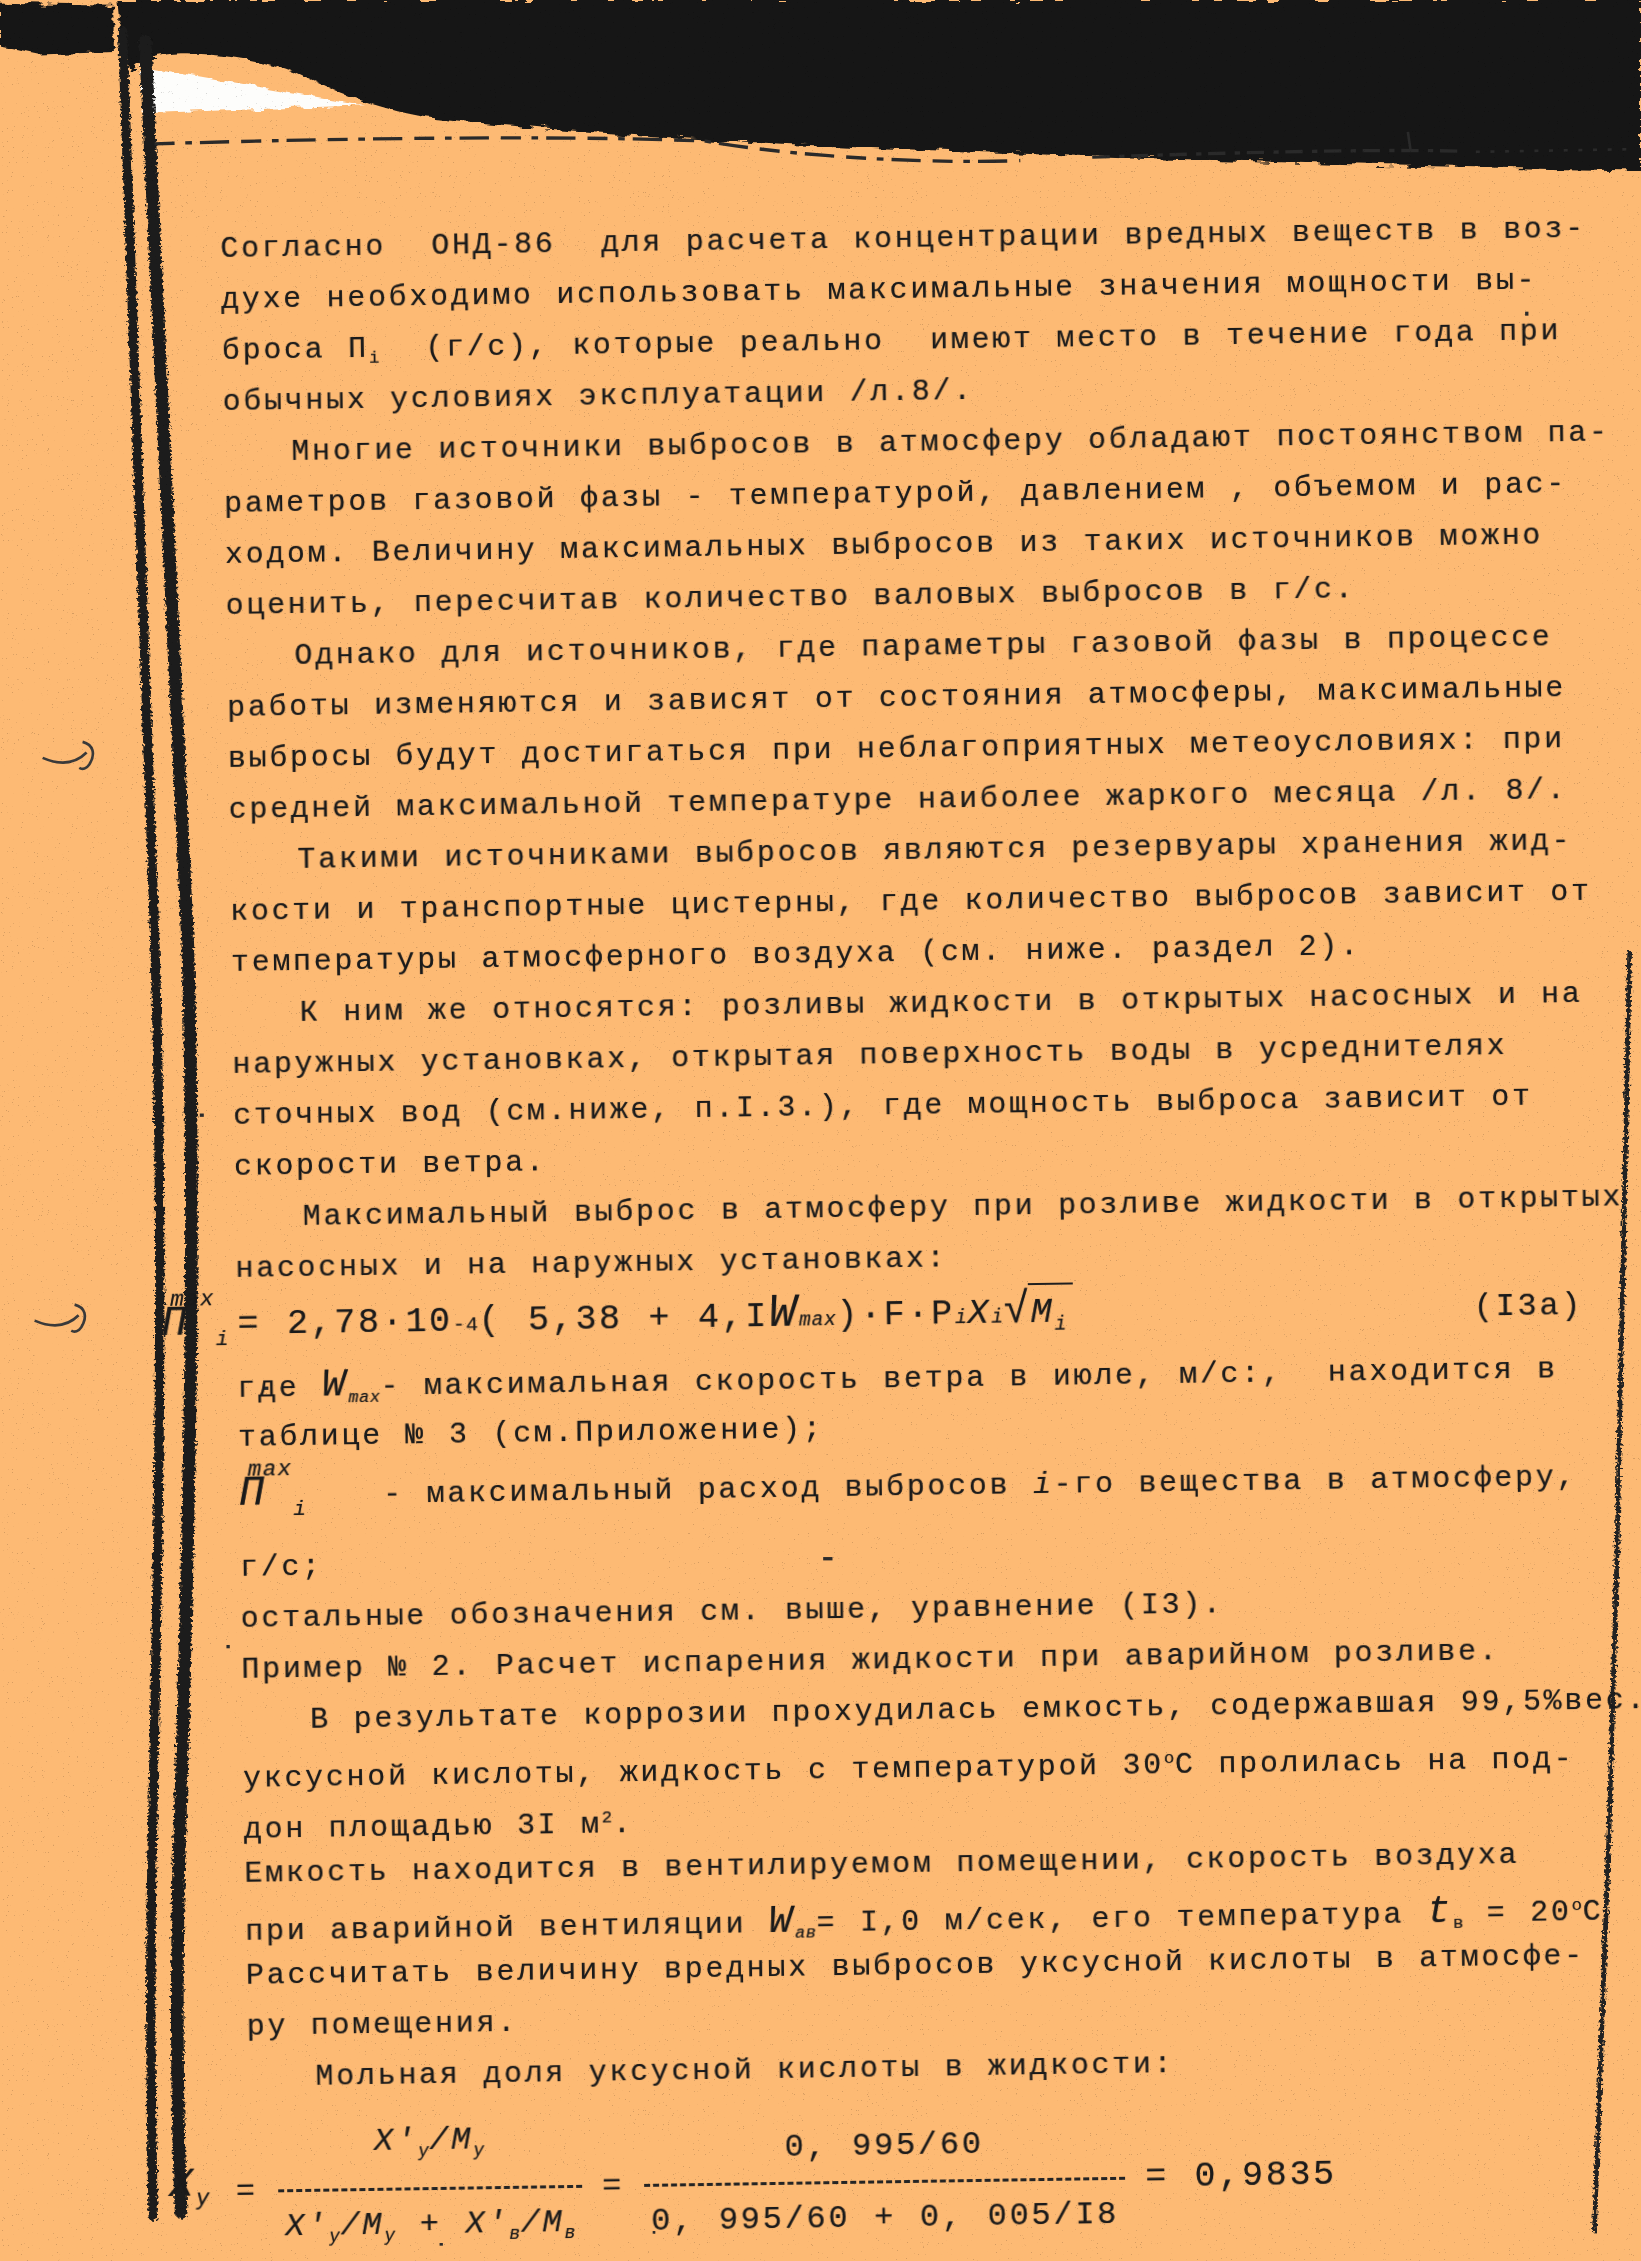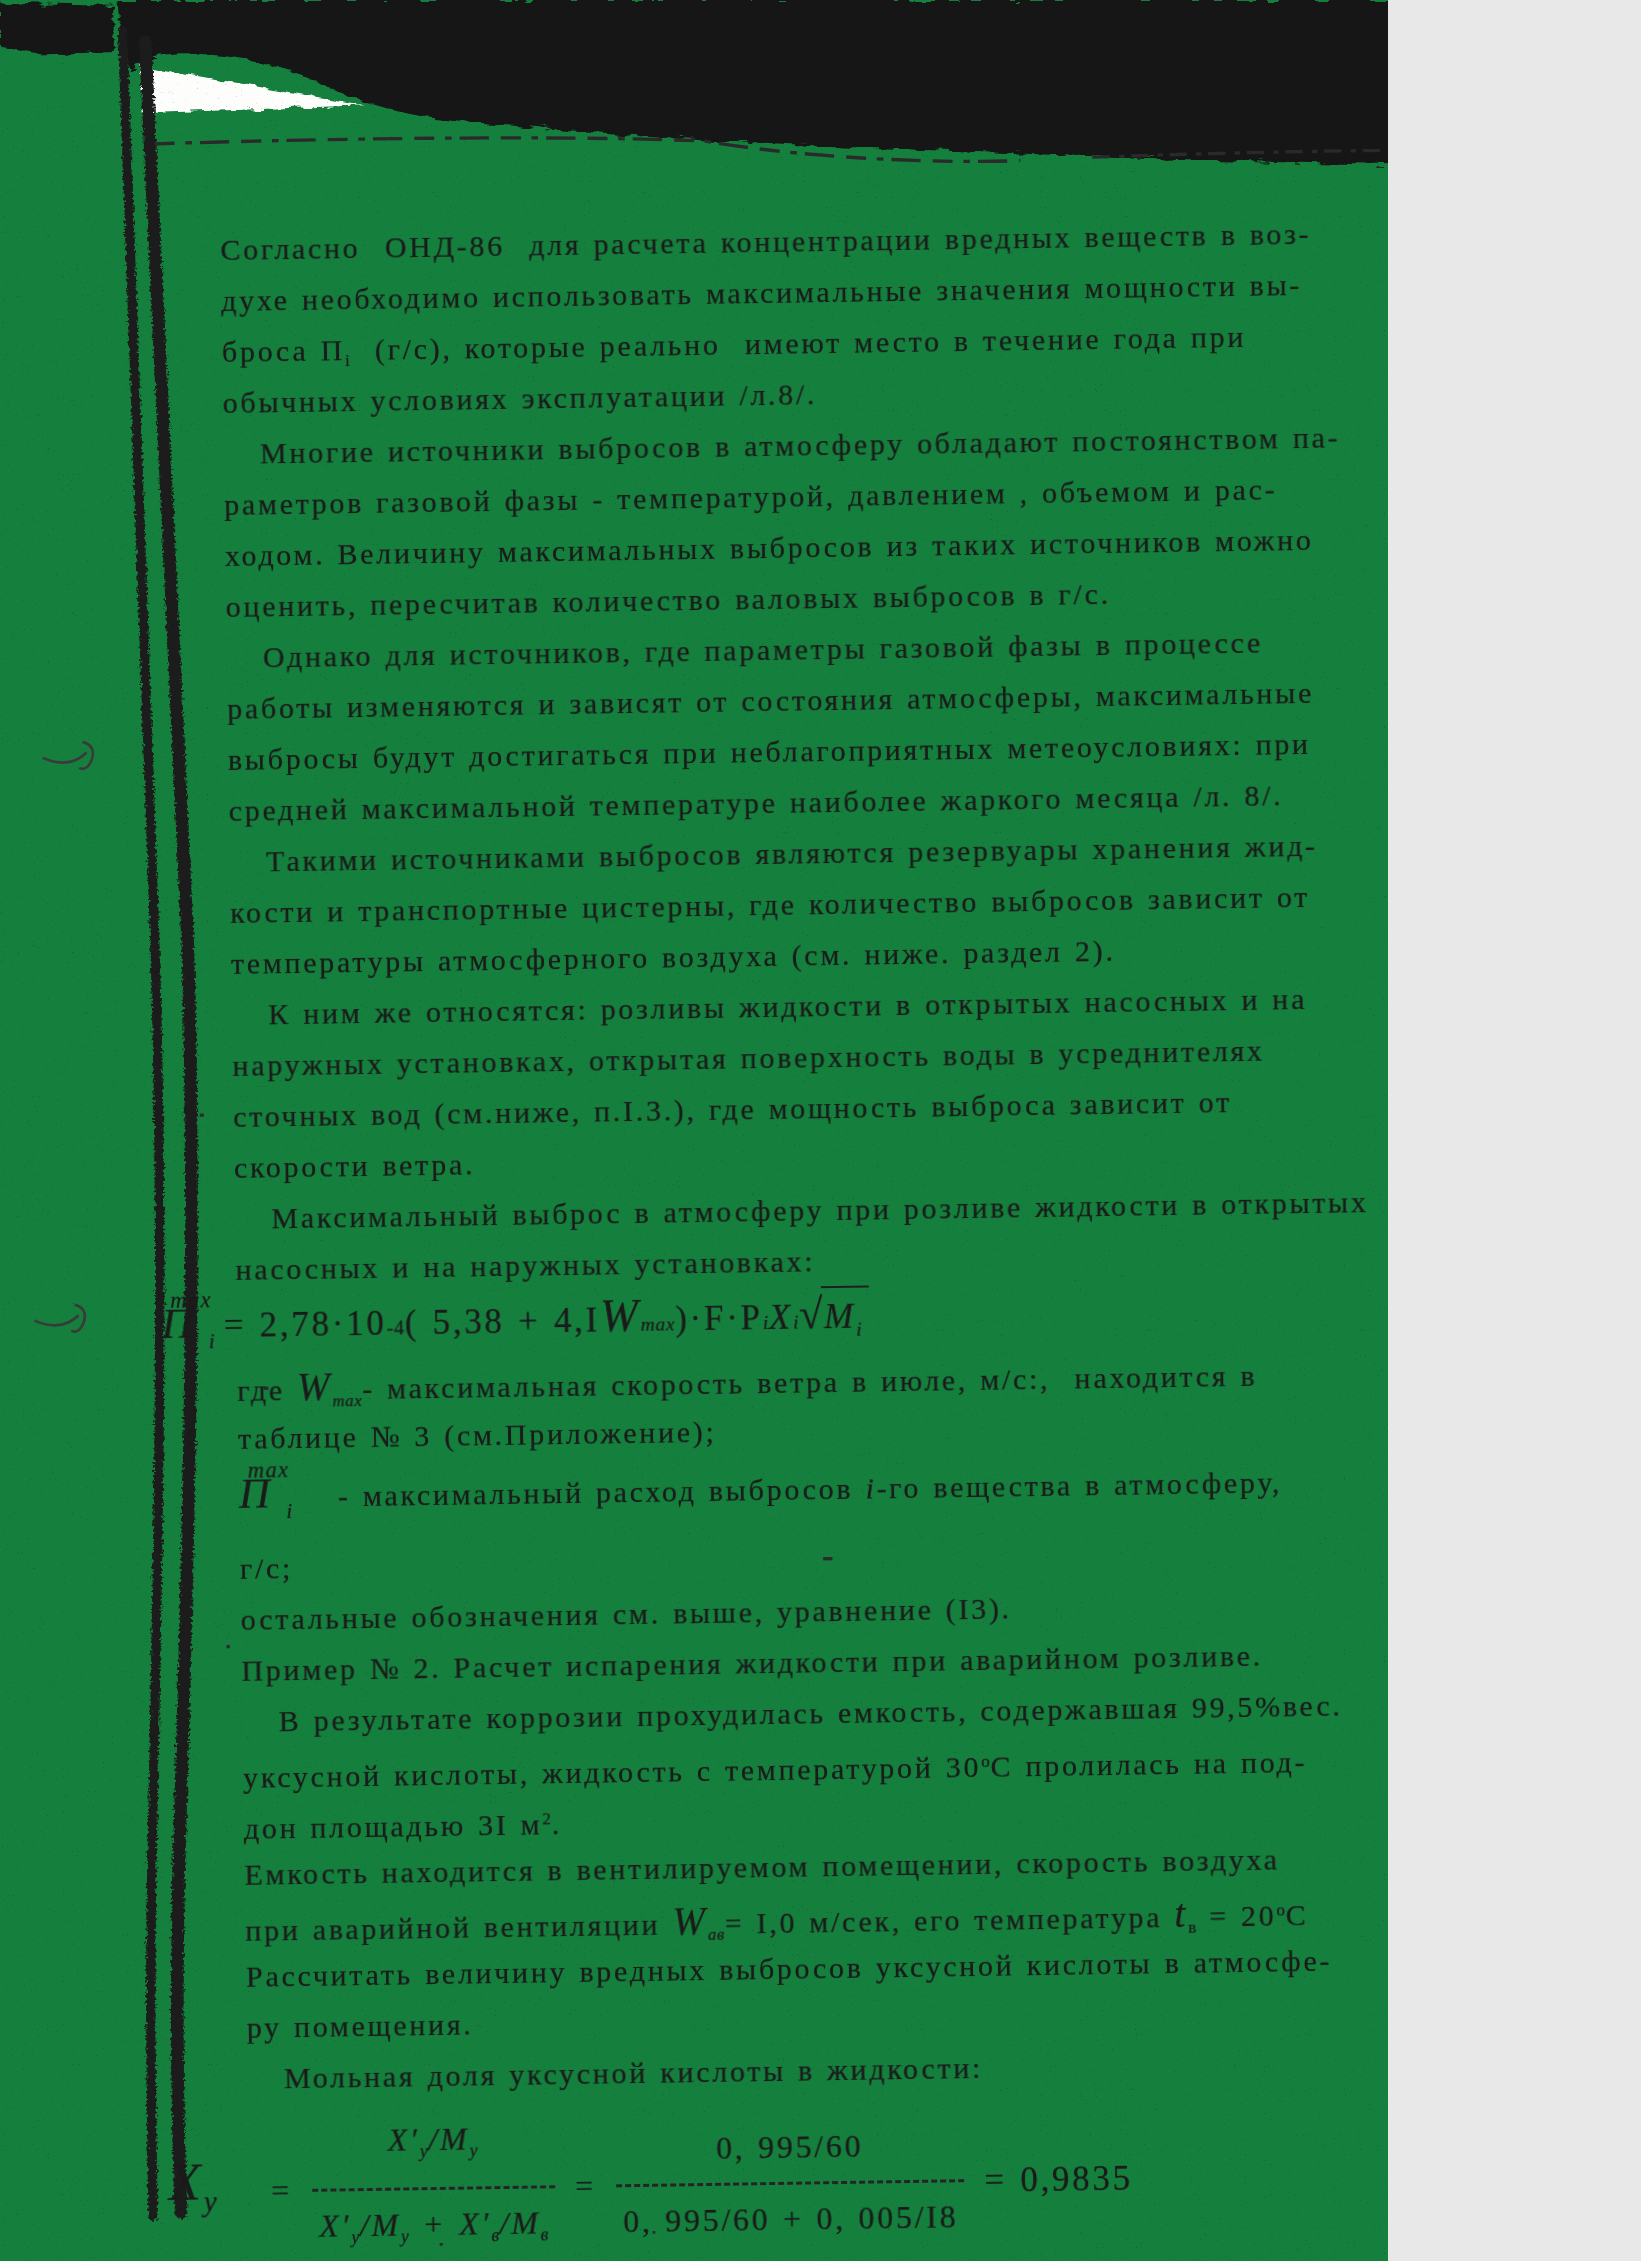--- a/index.html
+++ b/index.html
@@ -1,21 +1,21 @@
 <!DOCTYPE html>
 <html style="font-size:10.7px"><head>
 <meta charset="utf-8">
 <style>
   html,body{margin:0;padding:0;background:#e8e8e8;}
   .page{
     position:relative;
-    width:1388px;height:2261px;
-    background:#15803d;
+    width:1641px;height:2261px;
+    background:#fdba74;
     overflow:hidden;
-    font-family:Liberation Serif, serif;
+    font-family:Liberation Mono, monospace;
     color:#1a1a1a;
   }
   .artifacts{position:absolute;left:0;top:0;z-index:1;}
   .noise{position:absolute;left:0;top:0;z-index:3;pointer-events:none;opacity:.45;}
   .content{
     position:absolute;left:220px;top:224px;width:1359px;z-index:2;
     transform:rotate(-0.85deg);
     transform-origin:0 0;
     font-size:30px;line-height:51px;
     letter-spacing:2.7px;word-spacing:2px;
@@ -34,21 +34,21 @@
   .pm-base{font-style:italic;font-size:43px;}
   .pm-sup{position:absolute;top:-22.6px;left:9.3px;font-style:italic;font-size:22.6px;letter-spacing:1.3px;}
   .pm-sub{font-style:italic;font-size:21px;vertical-align:-10.7px;}
   .f13a{margin-left:-75px;padding-left:0;}
   .f13a .ftag{margin-left:auto;margin-right:12px;font-size:32px;}
   .radicand{border-top:2.7px solid #1f1f1f;padding:2.7px 6.7px 0 2.7px;margin-left:-4px;font-style:italic;}
   .rad{font-size:43px;}
   .pdef-row{height:75px;margin-top:4px;}
   
   .frac-eq{display:flex;align-items:center;margin-top:17.3px;margin-left:-80px;height:140px;font-size:32px;}
-  .fx{font-style:italic;font-size:52px;margin-right:34px;}
+  .fx{font-style:italic;font-size:40px;margin-right:6px;}
   .feq{margin:0 20px;}
   .frac{display:inline-flex;flex-direction:column;text-align:center;}
   .frac .num{padding:0 17.3px 9.3px 17.3px;border-bottom:3.3px dashed #242424;}
   .frac .den{padding:9.3px 6.7px 0 6.7px;}
   .sym{font-style:italic;}
   .res{font-size:35px;}
 </style>
 </head>
 <body>
 

